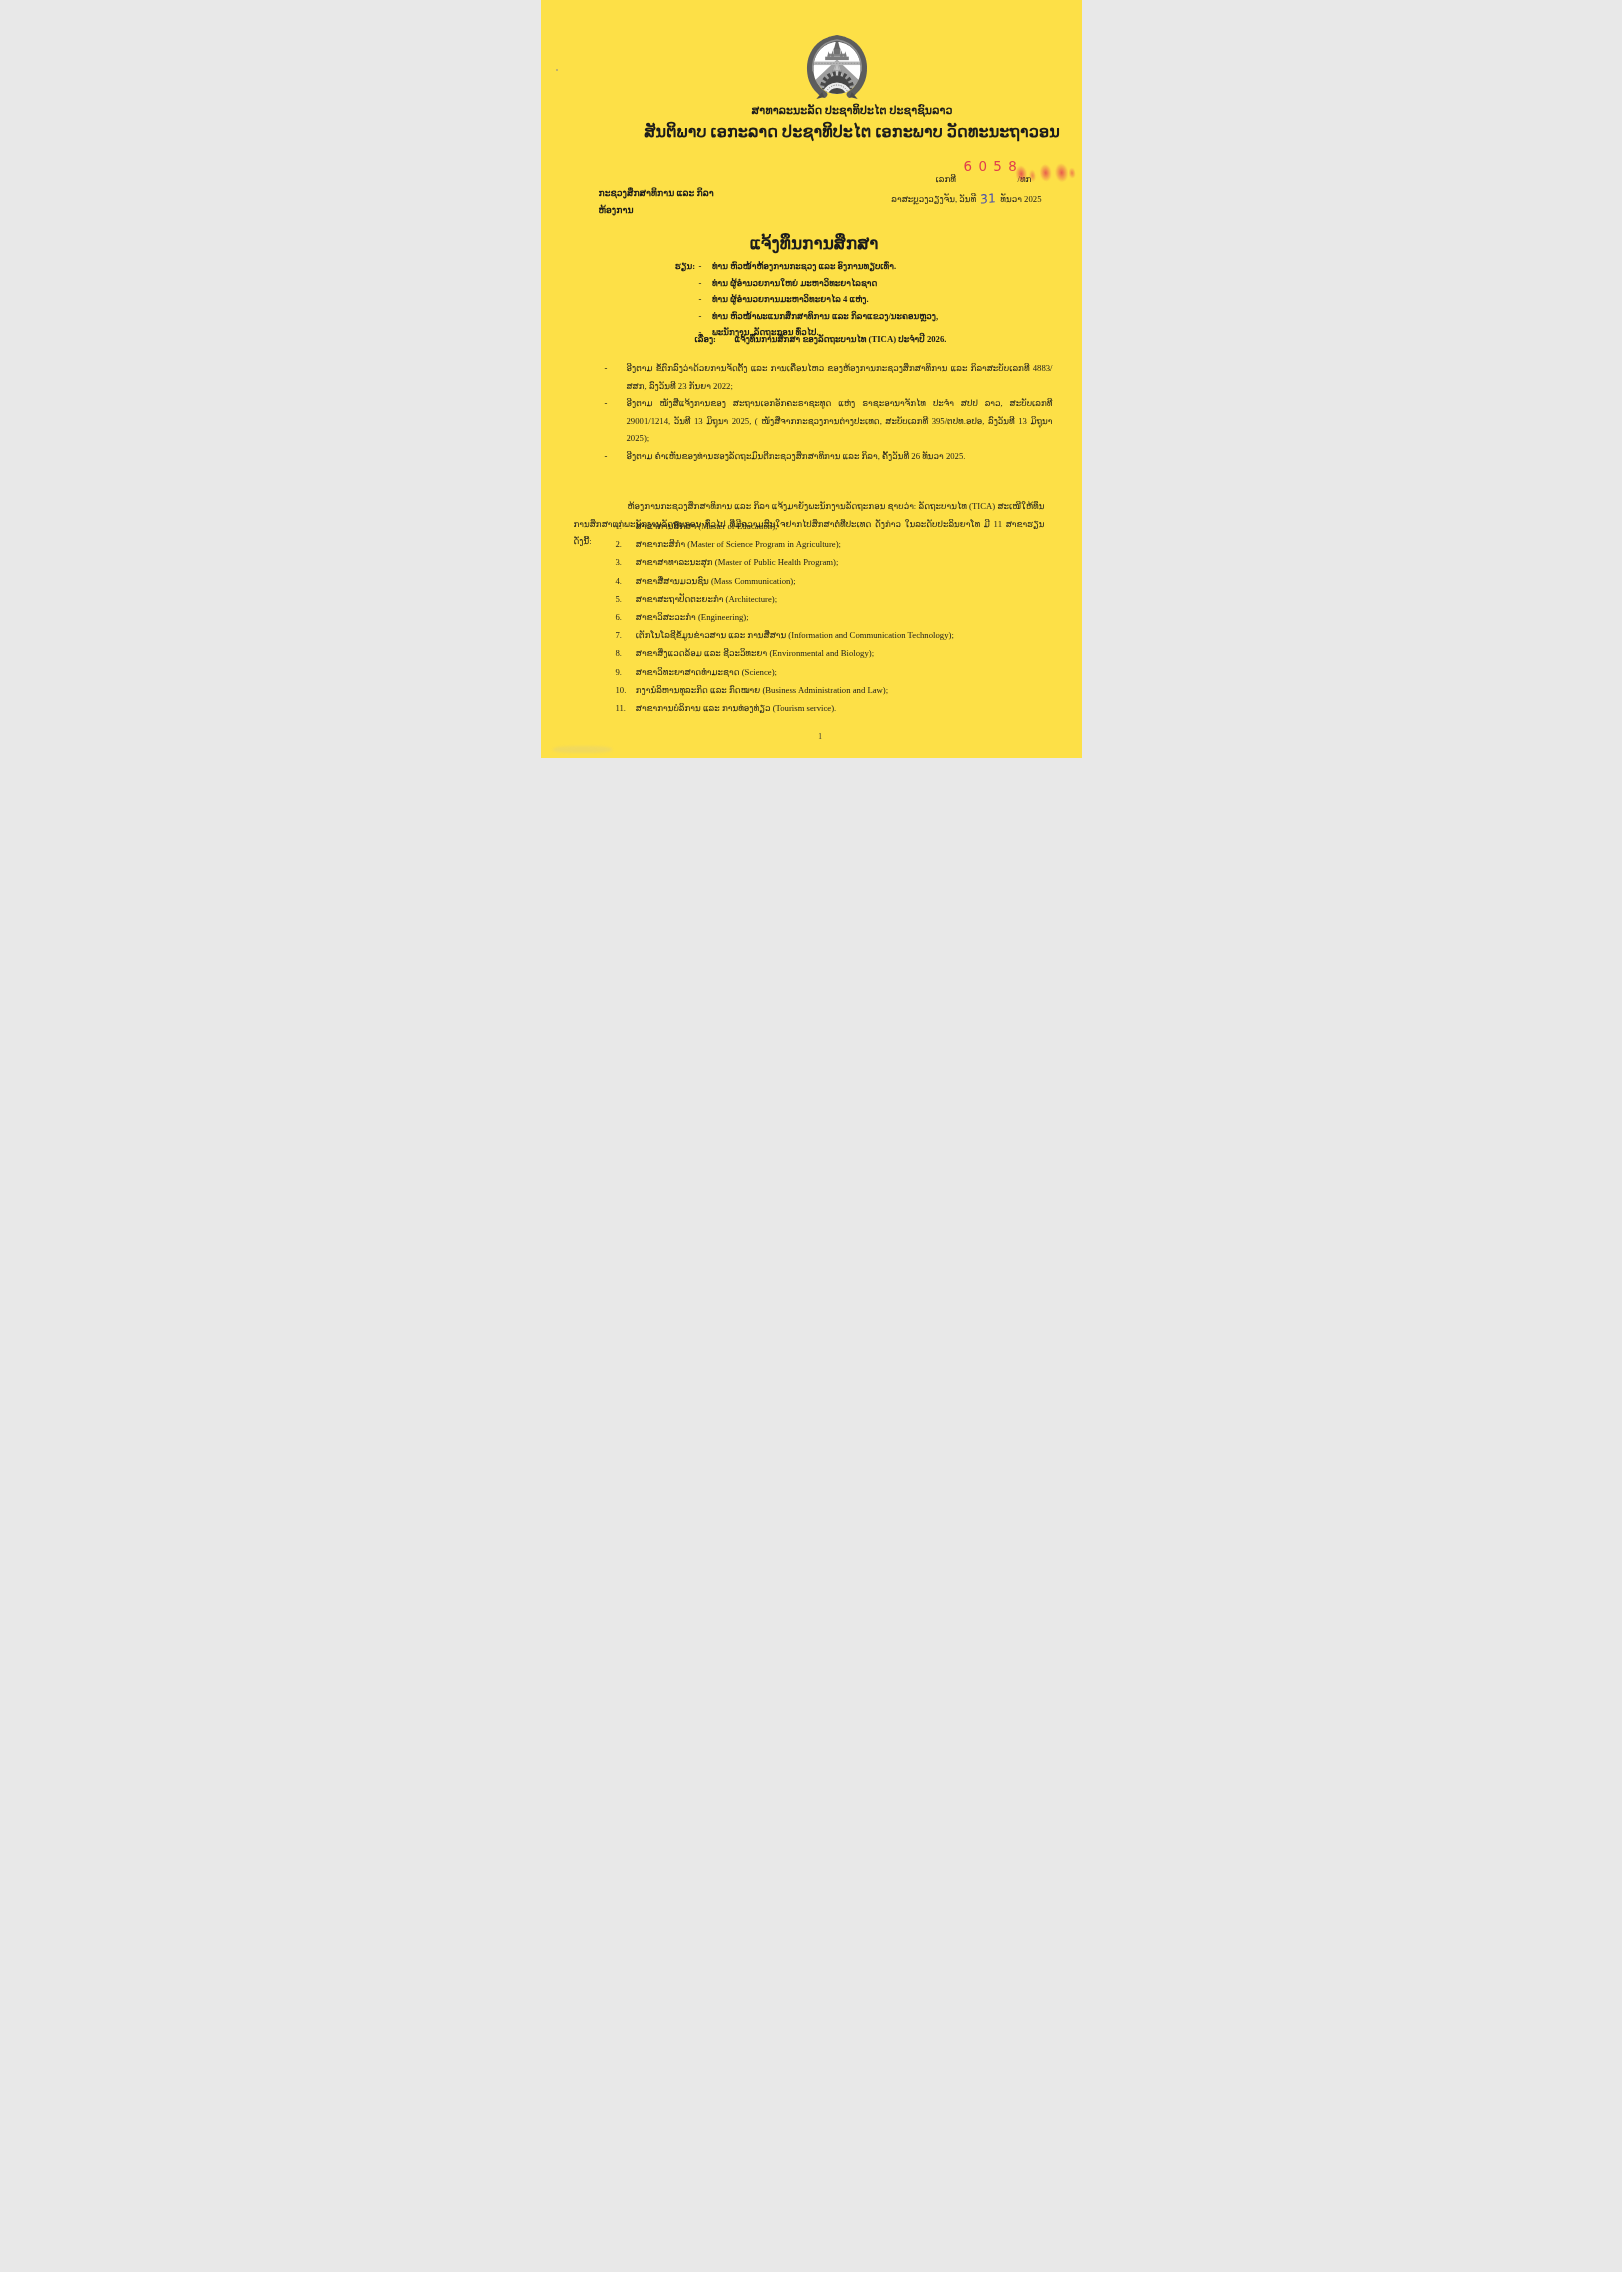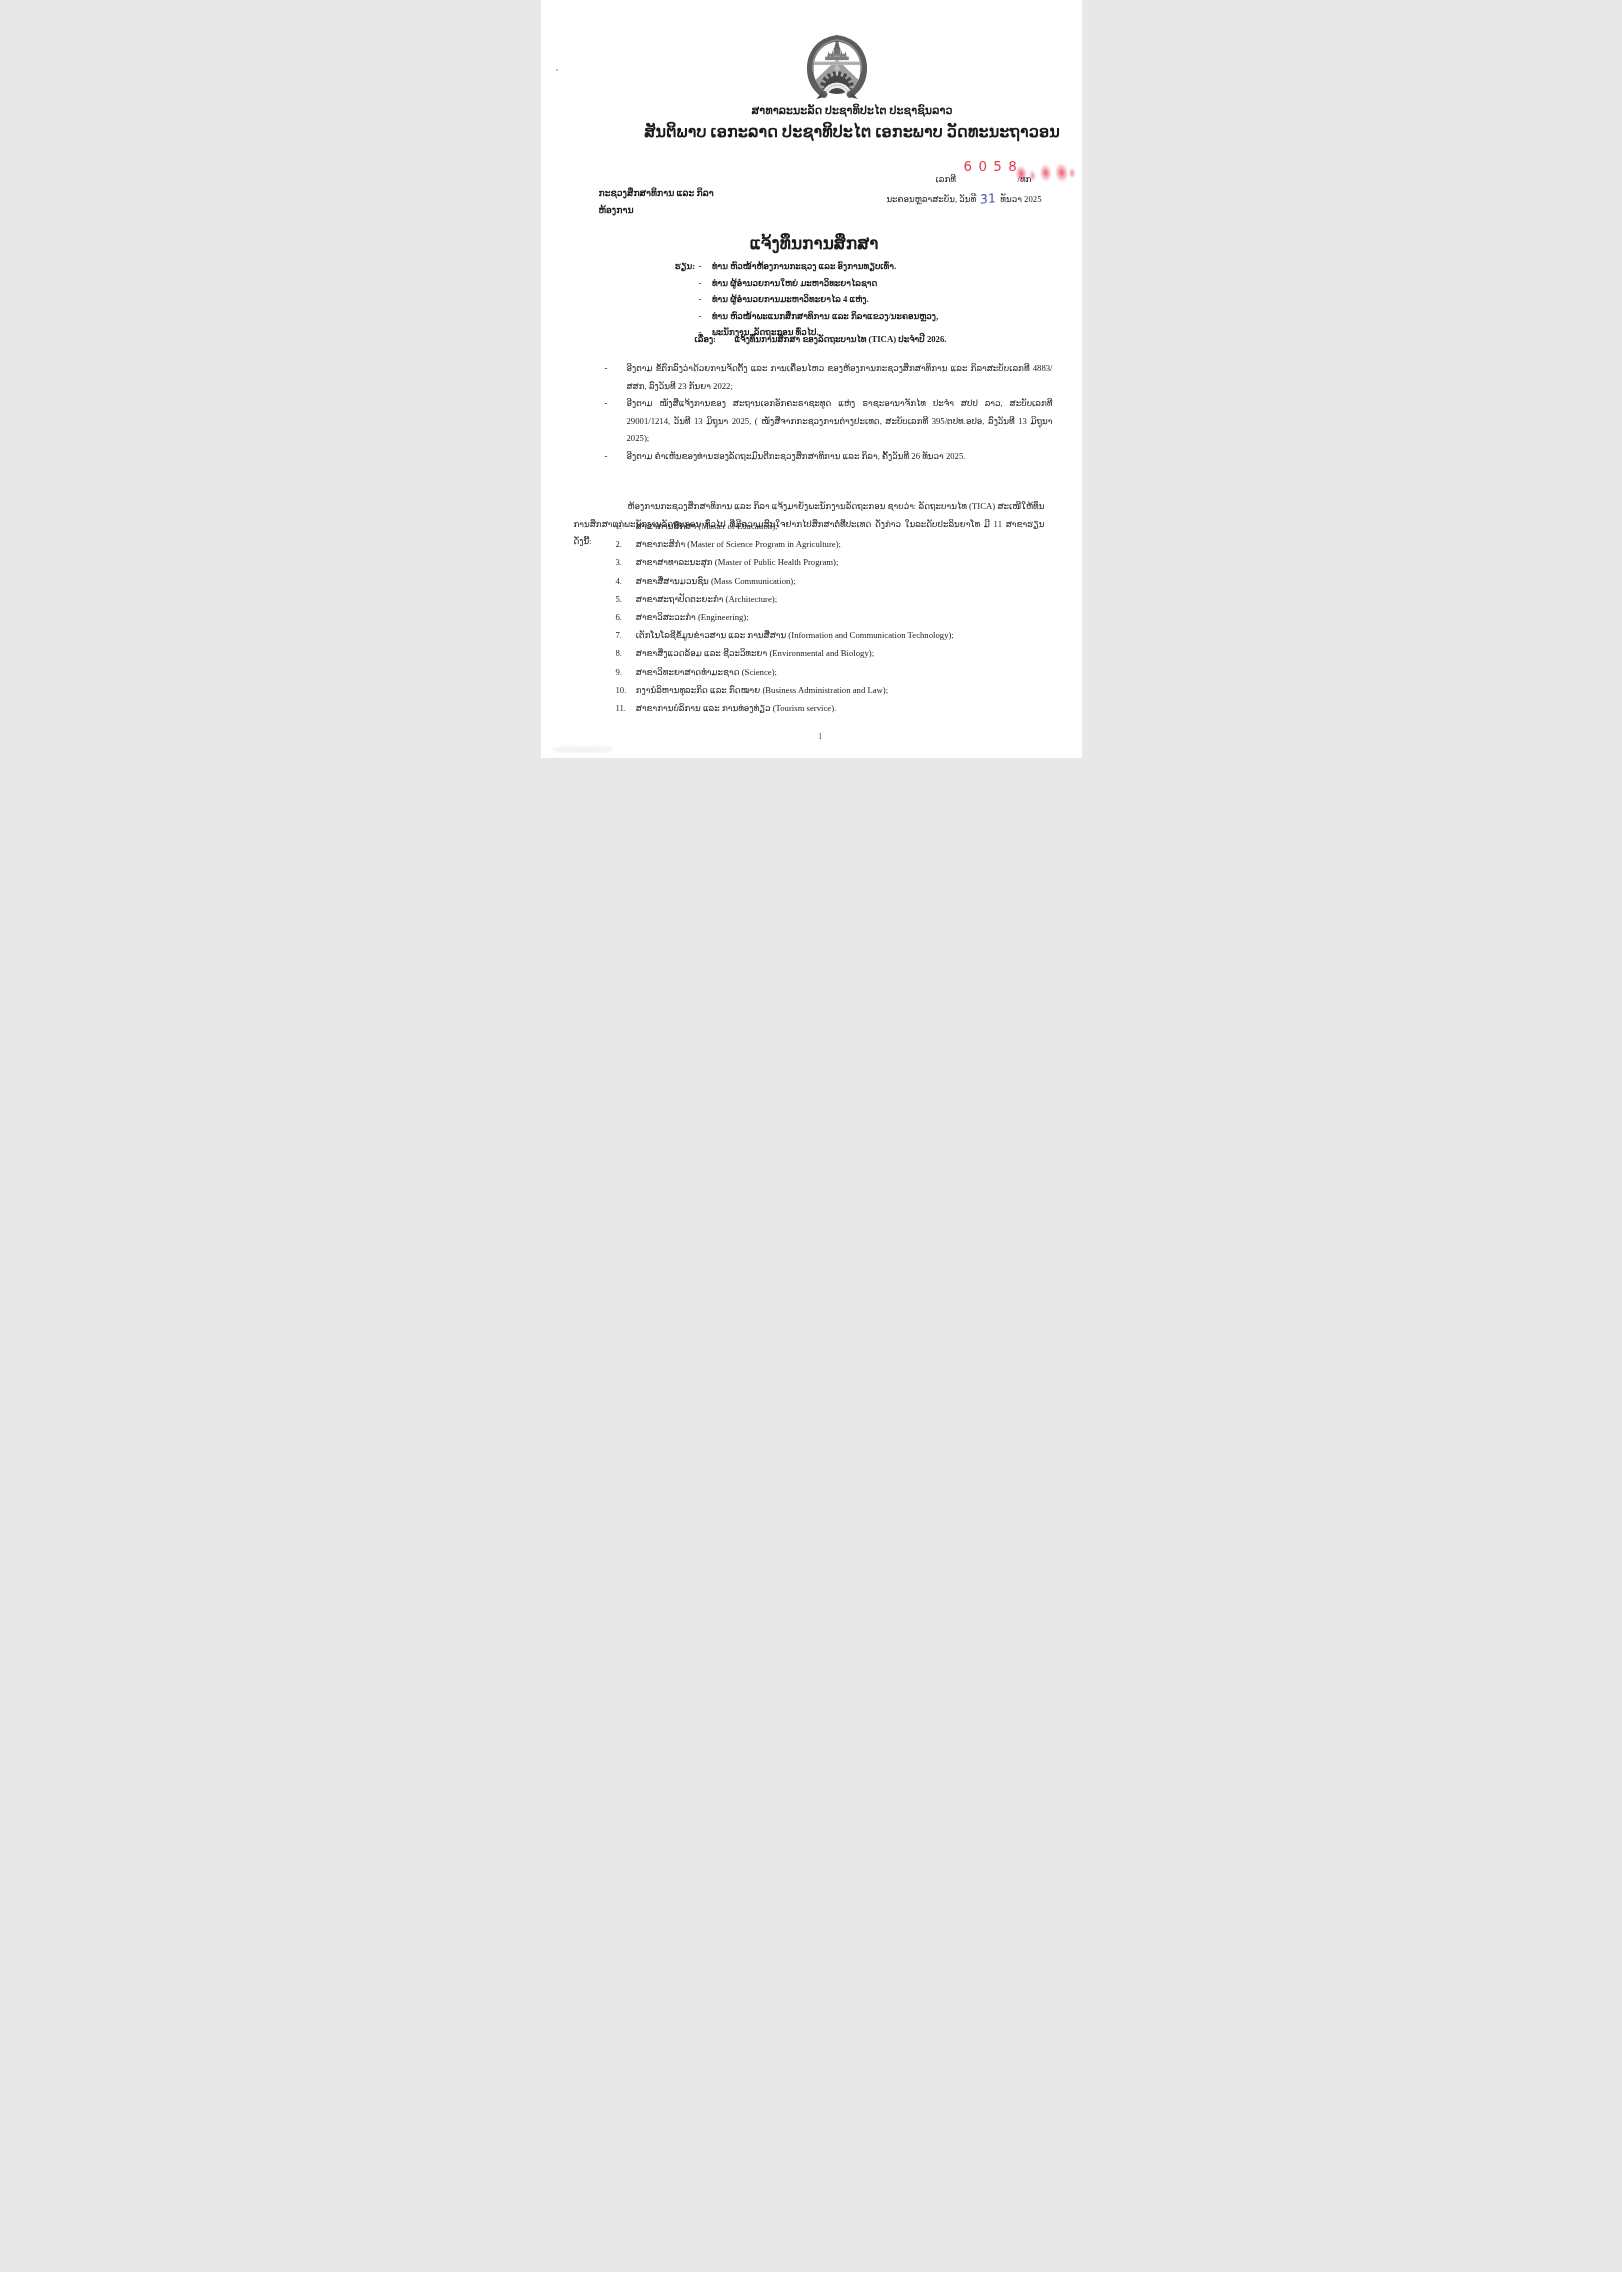--- a/index.html
+++ b/index.html
@@ -1,21 +1,21 @@
 <!DOCTYPE html>
 <html style="font-size:8px"><head>
 <meta charset="utf-8">
 <style>
   * { margin:0; padding:0; box-sizing:border-box; }
   html,body { background:#e8e8e8; }
   .page {
     position:relative;
     width:541px; height:758px;
     margin:0 auto;
-    background:#ffffff;
+    background:#fde047;
     color:#1c1c1c;
     font-family:"Liberation Serif","DejaVu Serif",serif;
     font-size:8.7px;
     overflow:hidden;
   }
   .abs { position:absolute; }
 
   
   .corner-dot { left:15px; top:69px; width:2px; height:2px; border-radius:50%; background:#8f8f8f; opacity:.75; }
   .bottom-smudge { left:12px; top:746px; width:59px; height:7px; background:#bdbdbd; opacity:.18; filter:blur(1px); border-radius:40%; }
@@ -146,21 +146,21 @@
     <div>ກະຊວງສຶກສາທິການ ແລະ ກິລາ</div>
     <div>ຫ້ອງການ</div>
   </div>
 
   <span class="abs ref-label">ເລກທີ</span>
   <span class="abs ref-number">6058</span>
   <span class="abs ref-suffix">/ທກ</span>
   <div class="abs stamp-smudge"></div>
 
   <div class="abs dateline">
-    <span>ນະຄອນຫຼລາສະບັນ, ວັນທີ</span>
+    <span>ລາສະບຼວງວຽງຈັນ, ວັນທີ</span>
     <span class="handwritten-day">31</span>
     <span>ທັນວາ 2025</span>
   </div>
 
   <div class="abs doc-title">ແຈ້ງທຶນການສຶກສາ</div>
 
   <div class="abs recipients">
     <div class="row">
       <span class="cell-label">ຮຽນ:</span>
       <span class="cell-dash">-</span>

